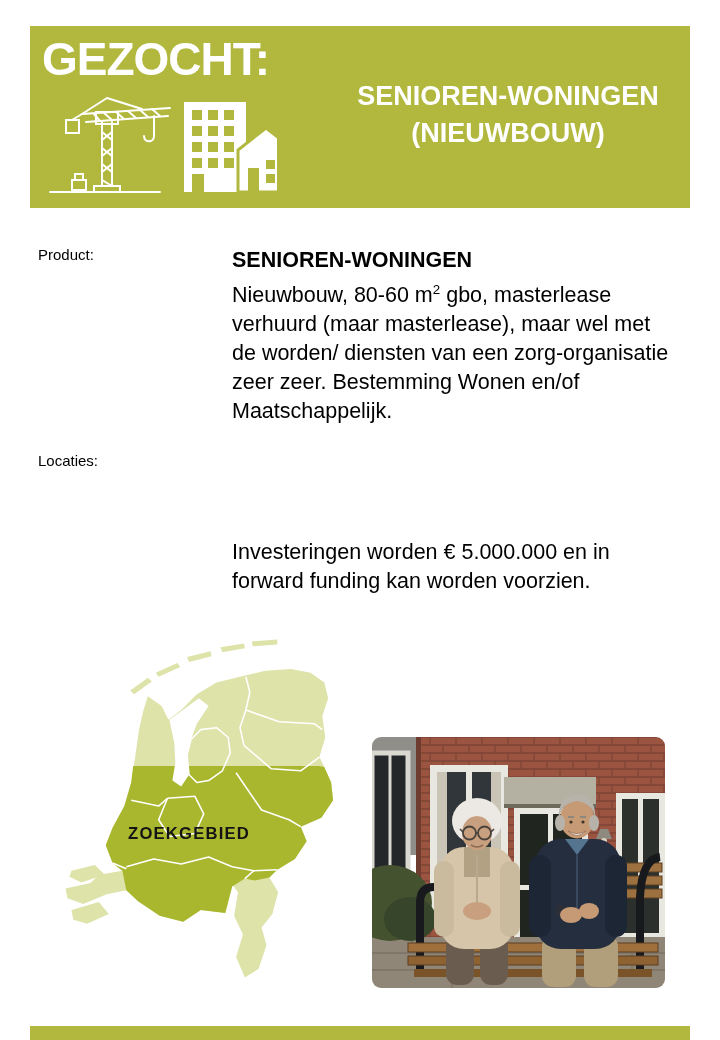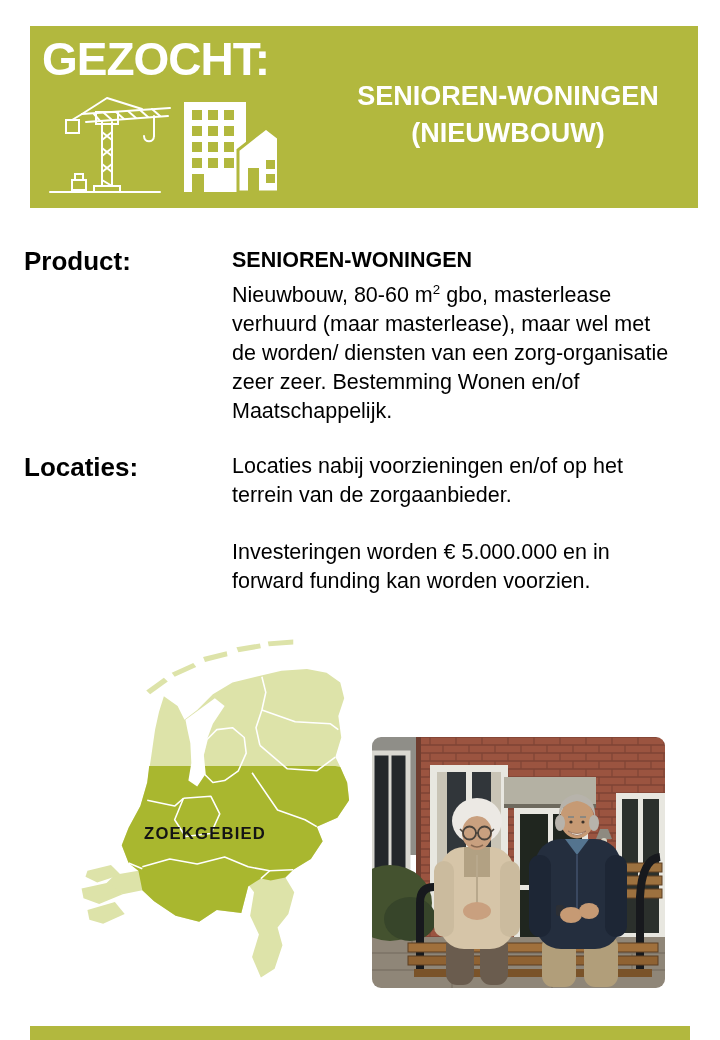--- a/index.html
+++ b/index.html
@@ -1,31 +1,31 @@
 <!DOCTYPE html>
 <html><head>
 <meta charset="utf-8">
 <style>
   html,body{margin:0;padding:0;background:#ffffff;}
   .page{position:relative;width:720px;height:1040px;background:#ffffff;overflow:hidden;
         font-family:"Liberation Sans",sans-serif;color:#000;}
   
-  .header{position:absolute;left:30px;top:26px;width:660px;height:182px;background:#b2b83e;padding-left:8px;}
+  .header{position:absolute;left:30px;top:26px;width:660px;height:182px;background:#b2b83e;}
   .header-title{position:absolute;left:12px;top:6px;font-size:46px;font-weight:bold;color:#fff;letter-spacing:-1px;}
   .header-sub{position:absolute;left:298px;top:52px;width:360px;text-align:center;color:#fff;
               font-weight:bold;font-size:27px;line-height:37px;}
   .header-icons{position:absolute;left:12px;top:62px;}
   
-  .sec-label{position:absolute;left:24px;font-size:26px;font-weight:bold;white-space:nowrap;}
+  .sec-label{position:absolute;left:38px;font-size:15px;font-weight:normal;white-space:nowrap;}
   .sec-text{position:absolute;left:232px;font-size:21.5px;line-height:29px;}
   .sec-text .ln{white-space:nowrap;}
   .b{font-weight:bold;}
   sup{font-size:0.62em;}
   
-  .map-wrap{position:absolute;left:60px;top:632px;width:294px;height:356px;text-align:right;}
+  .map-wrap{position:absolute;left:44px;top:632px;width:294px;height:356px;text-align:right;}
   .photo{position:absolute;left:372px;top:737px;width:293px;height:251px;border-radius:9px;overflow:hidden;}
   
   .footer{position:absolute;left:30px;top:1026px;width:660px;height:14px;background:#b2b83e;}
 </style>
 </head>
 <body>
 
 <div class="page">
 
   <div class="header">
@@ -92,24 +92,20 @@
   <div class="sec-text" style="top:246px;">
     <div class="ln b">SENIOREN-WONINGEN</div>
     <div class="ln"><span>Nieuwbouw, 80-60 m</span><sup>2</sup><span> gbo, masterlease</span></div>
     <div class="ln">verhuurd (maar masterlease), maar wel met</div>
     <div class="ln">de worden/ diensten van een zorg-organisatie</div>
     <div class="ln">zeer zeer. Bestemming Wonen en/of</div>
     <div class="ln">Maatschappelijk.</div>
   </div>
 
   <div class="sec-label" style="top:452px;">Locaties:</div>
-  <div class="sec-text" style="top:452px;">
-    <div class="ln">Locaties nabij voorzieningen en/of op het</div>
-    <div class="ln">terrein van de zorgaanbieder.</div>
-  </div>
 
   <div class="sec-text" style="top:538px;">
     <div class="ln">Investeringen worden € 5.000.000 en in</div>
     <div class="ln">forward funding kan worden voorzien.</div>
   </div>
 
   <div class="map-wrap">
     <svg width="294" height="356" viewBox="0 0 300 360">
 
       <path fill="#dde3a9" d="

